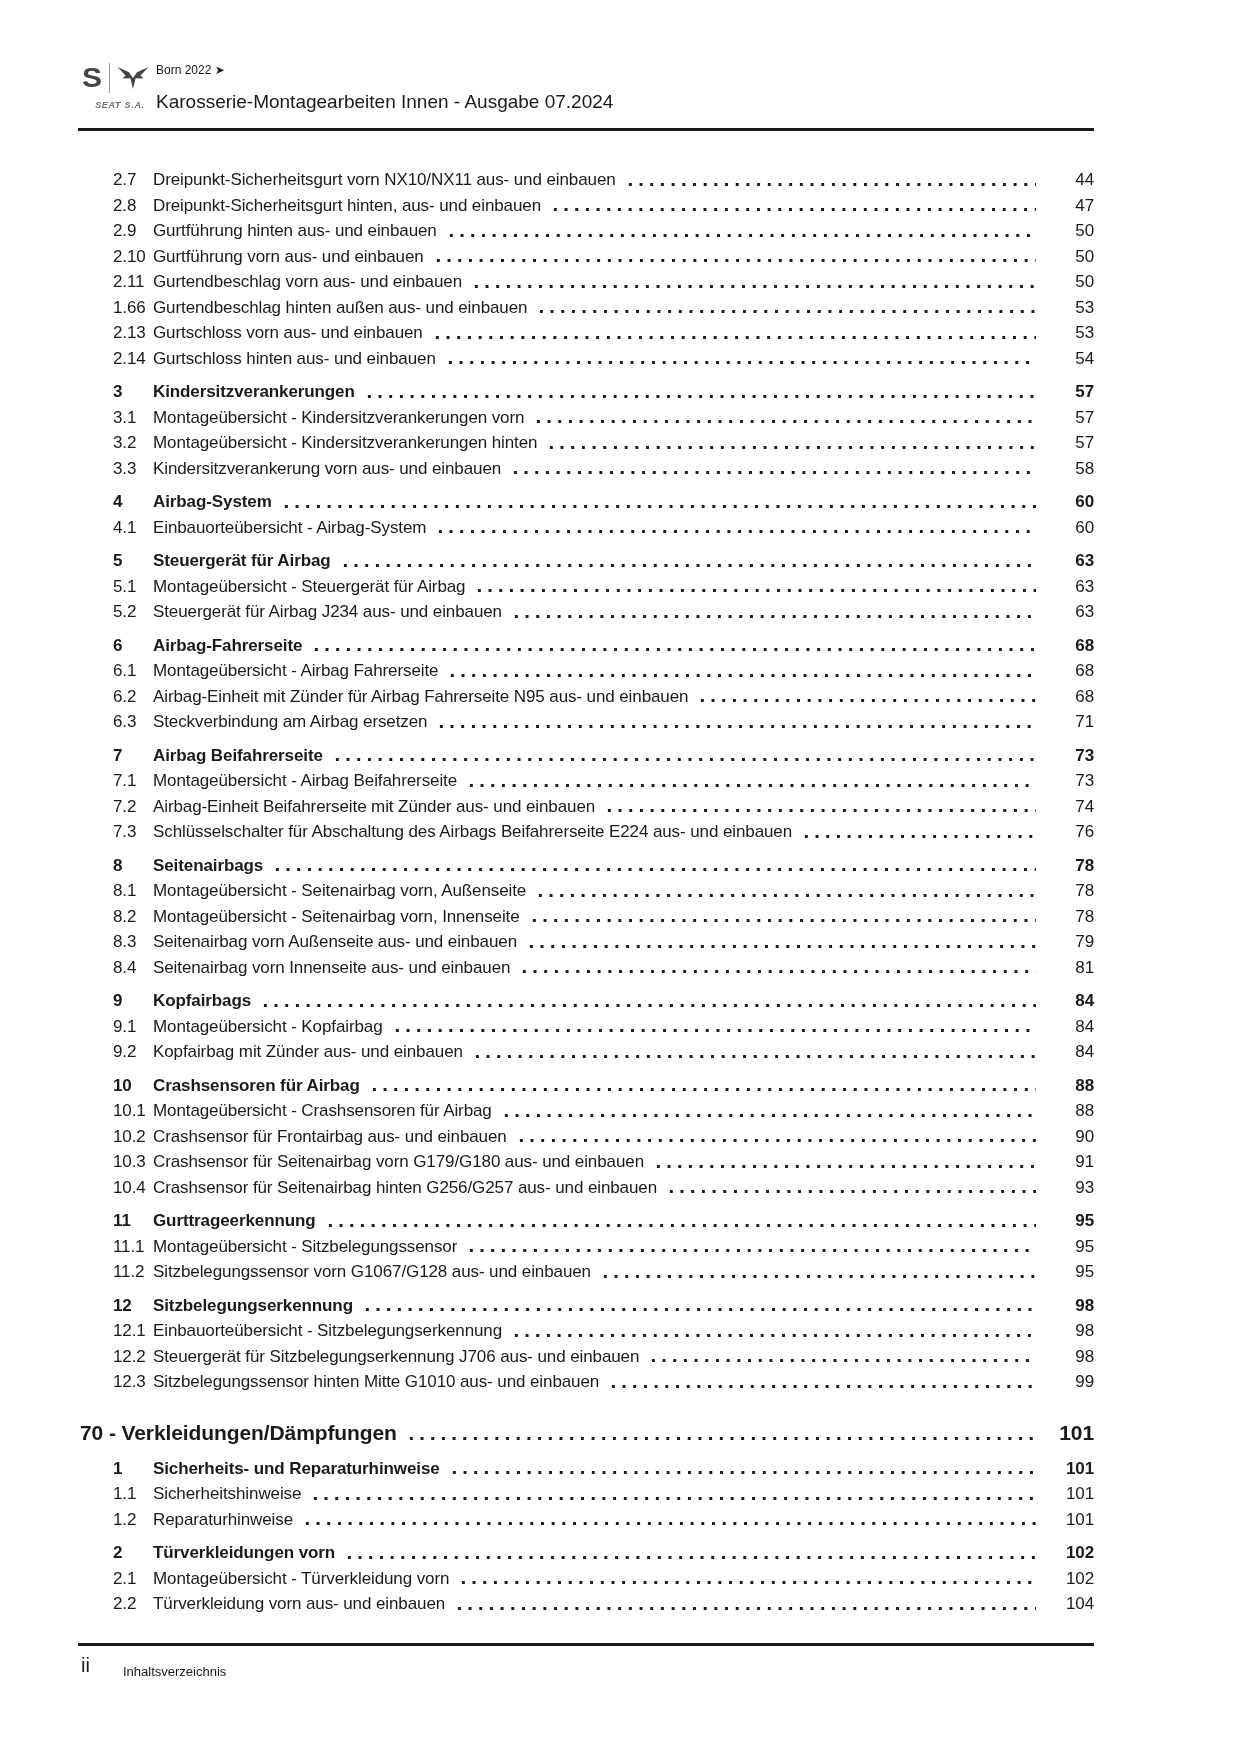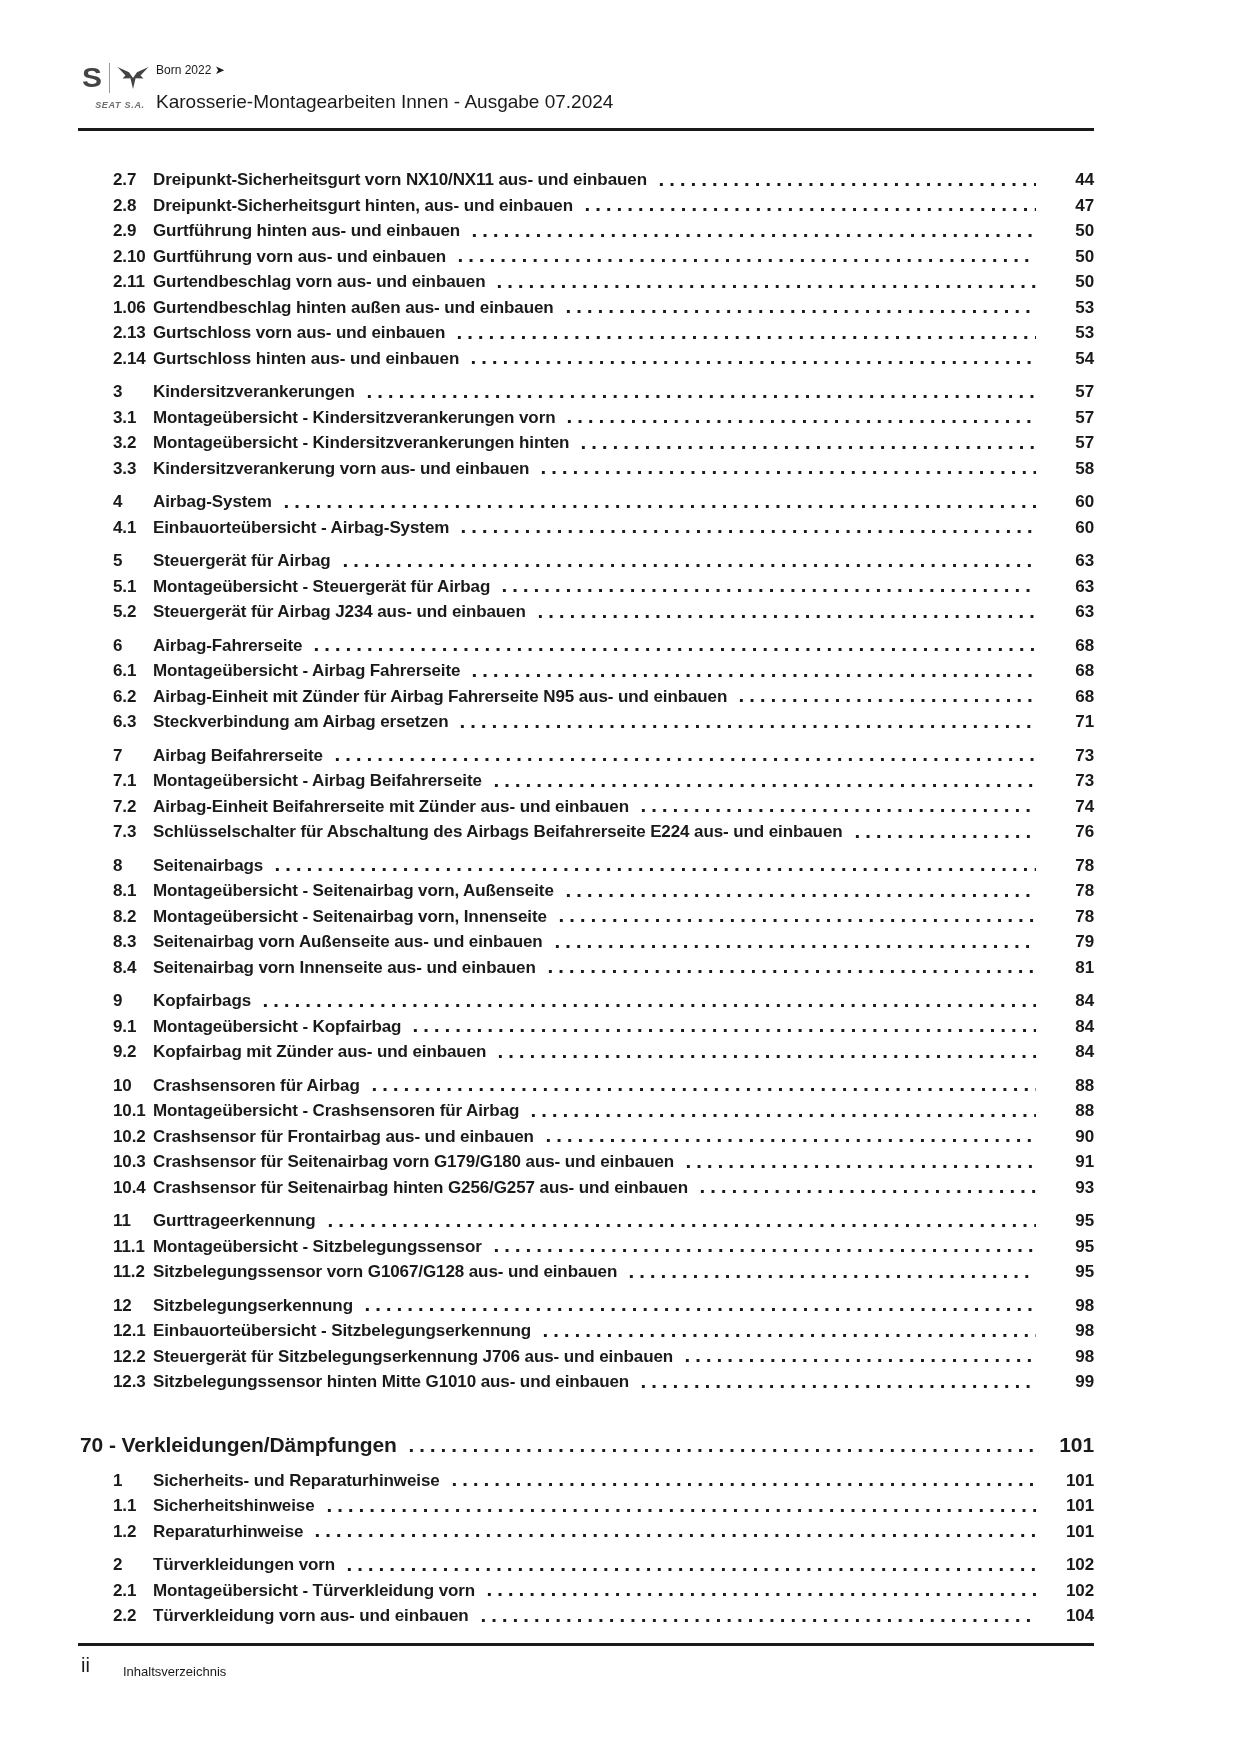--- a/index.html
+++ b/index.html
@@ -26,35 +26,35 @@
   .doc-title  { left:156px; top:91px; font-size:19px; }
   .rule { left:78px; width:1016px; height:3px; background:#1a1a1a; }
   .rule-top { top:128px; }
   .rule-bottom { top:1643px; }
 
   
   .toc { left:80px; top:167px; width:1014px; }
   .toc-row {
     display:flex; align-items:baseline;
     font-size:17px; line-height:25.5px; padding-left:33px;
-    letter-spacing:-0.1px; white-space:nowrap;font-weight:bold;
+    letter-spacing:-0.1px; white-space:nowrap;
   }
   .toc-row .num   { flex:0 0 40px; }
   .toc-row .title { flex:0 1 auto; overflow:hidden; }
   .toc-row .dots  {
     flex:1 1 10px; min-width:8px; align-self:stretch; margin:0 12px 0 7px;
     background-image:radial-gradient(circle, #1b1b1b 1.4px, transparent 1.7px);
     background-size:10.7px 5px; background-repeat:repeat-x;
     background-position:left 2px bottom 6px;
   }
   .toc-row .page-num { flex:0 0 46px; text-align:right; }
   .toc-row.section { font-weight:bold; margin-top:8px; }
   .toc-row.chapter {
     font-weight:bold; font-size:21px; line-height:31px;
-    margin-top:34px; padding-left:0;
+    margin-top:22px; padding-left:0;
   }
   .toc-row.chapter .dots { background-position:left 2px bottom 7px; }
 
   
   .footer-page  { left:81px; top:1650px; font-size:20px; line-height:30px; }
   .footer-label { left:123px; top:1664px; font-size:13px; }
 </style>
 </head>
 <body>
 
@@ -96,21 +96,21 @@
       <span class="dots"></span>
       <span class="page-num">50</span>
     </div>
     <div class="toc-row sub">
       <span class="num">2.11</span>
       <span class="title">Gurtendbeschlag vorn aus- und einbauen</span>
       <span class="dots"></span>
       <span class="page-num">50</span>
     </div>
     <div class="toc-row sub">
-      <span class="num">1.06</span>
+      <span class="num">1.66</span>
       <span class="title">Gurtendbeschlag hinten außen aus- und einbauen</span>
       <span class="dots"></span>
       <span class="page-num">53</span>
     </div>
     <div class="toc-row sub">
       <span class="num">2.13</span>
       <span class="title">Gurtschloss vorn aus- und einbauen</span>
       <span class="dots"></span>
       <span class="page-num">53</span>
     </div>

